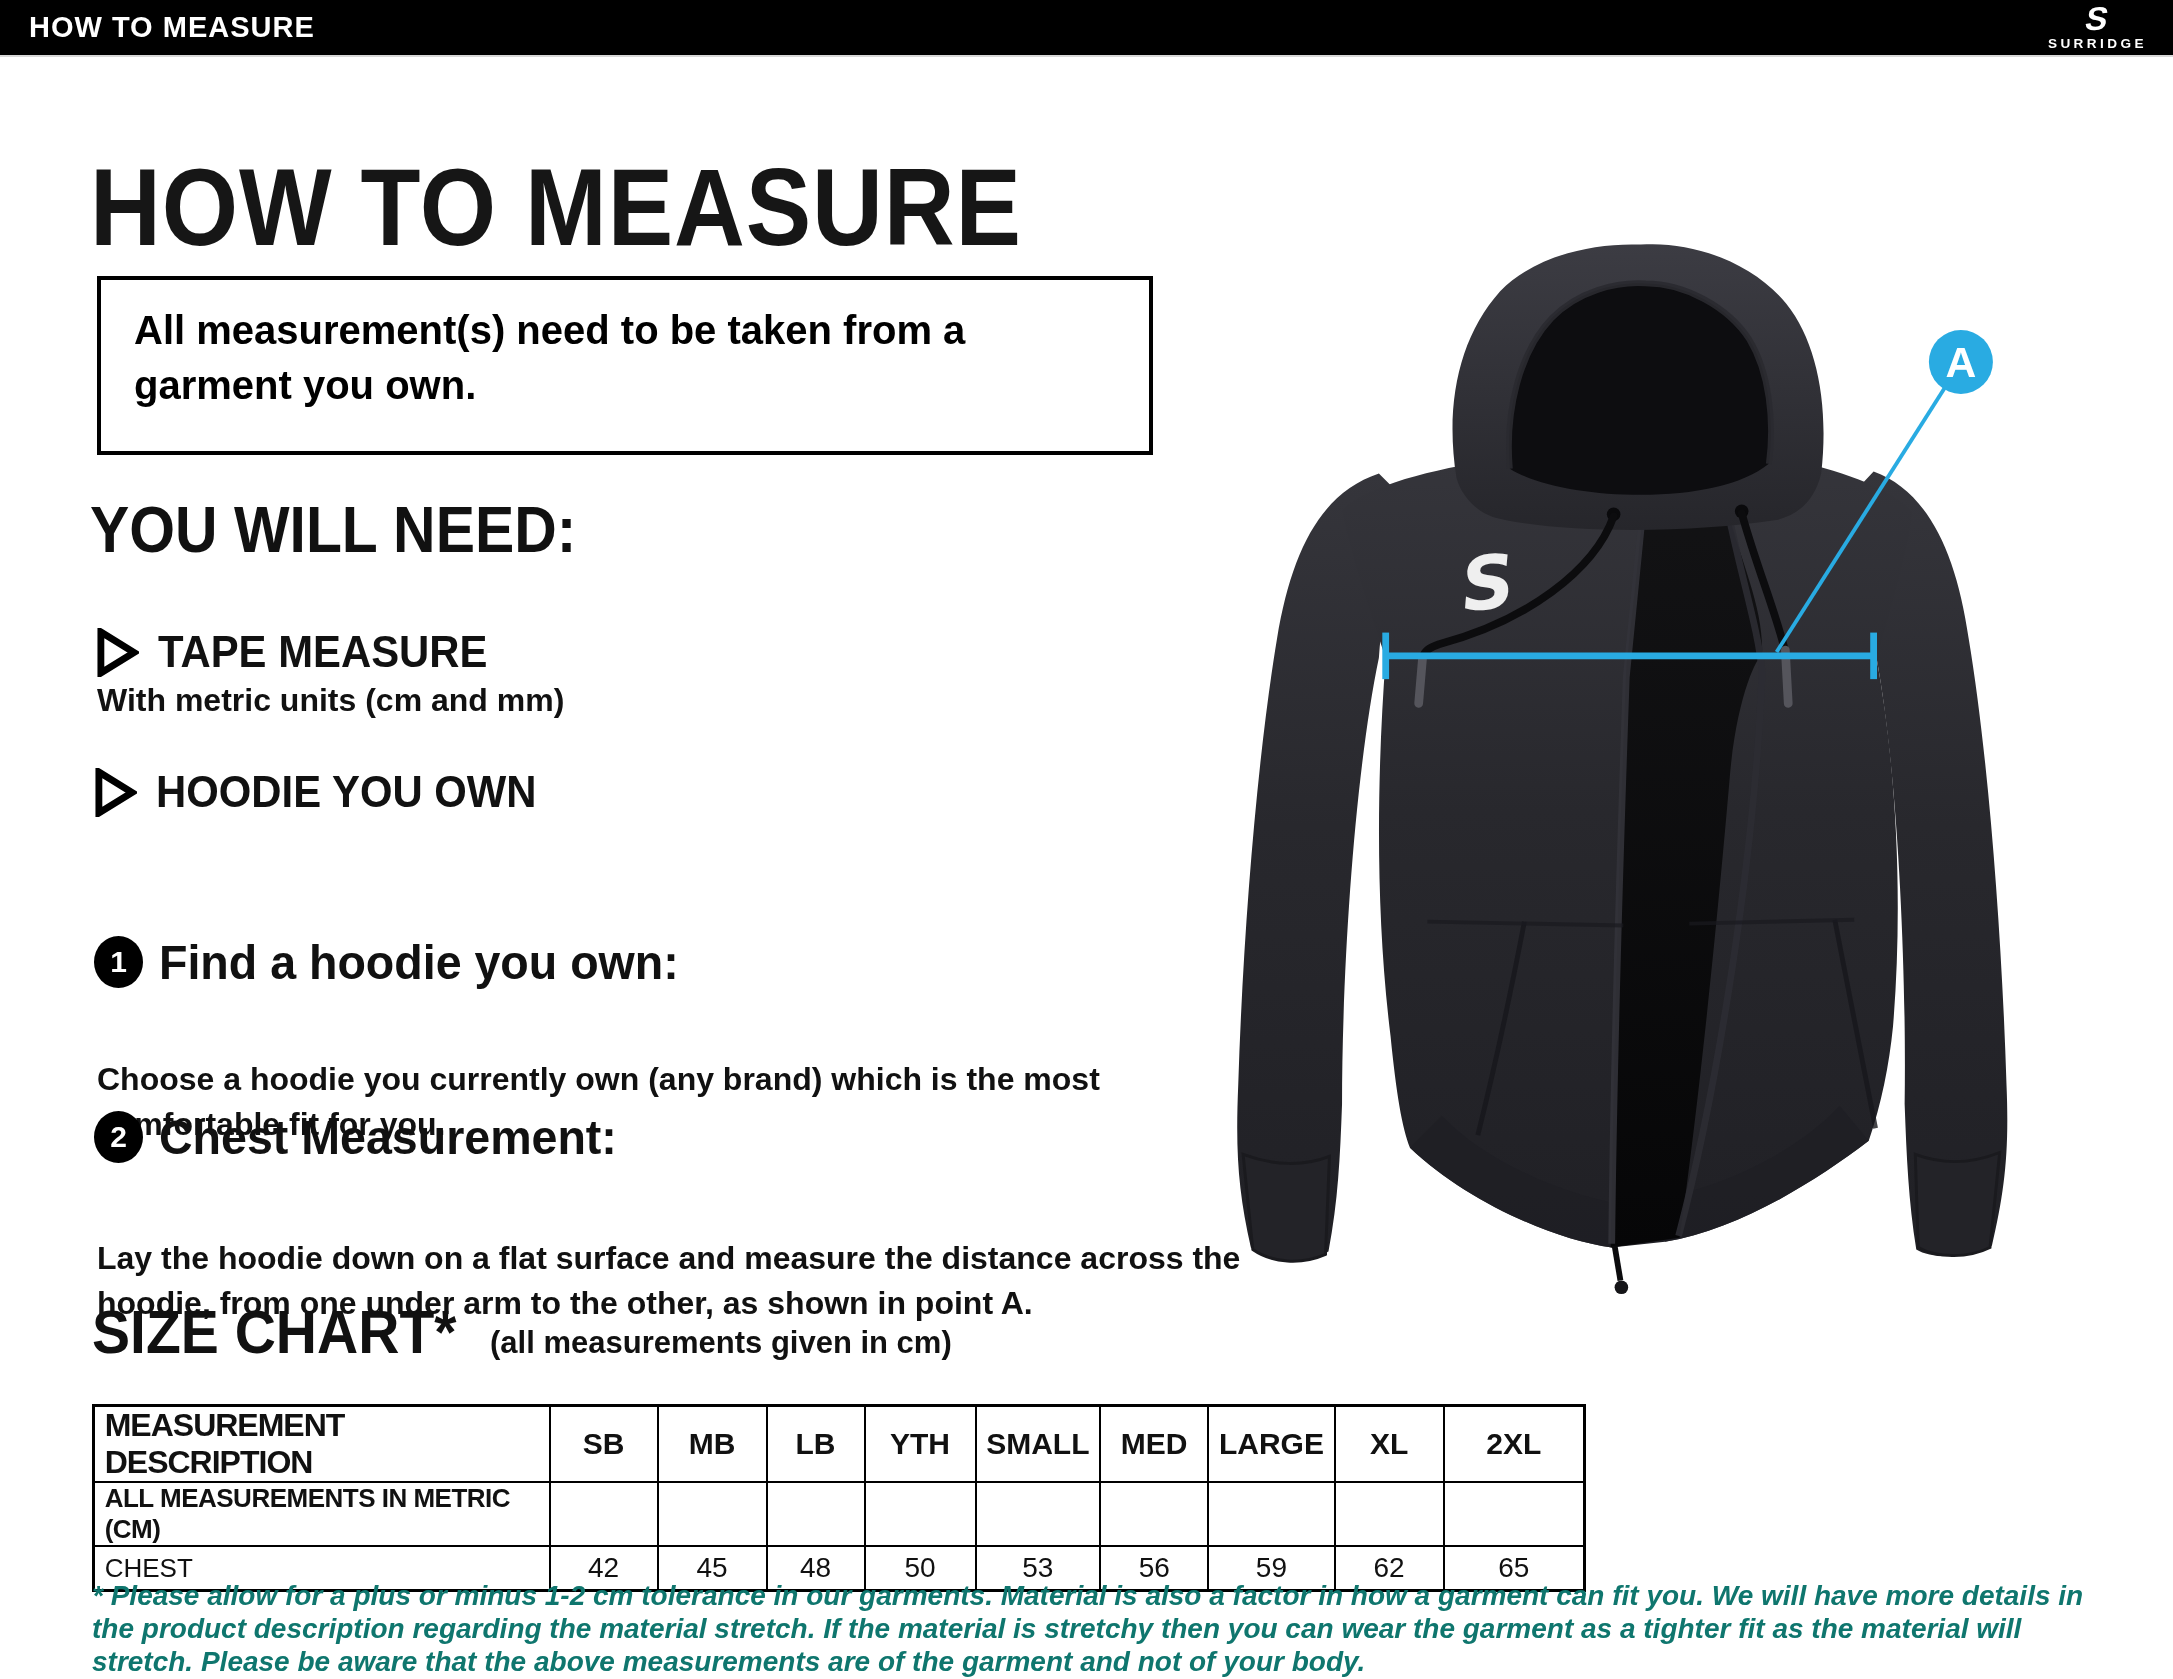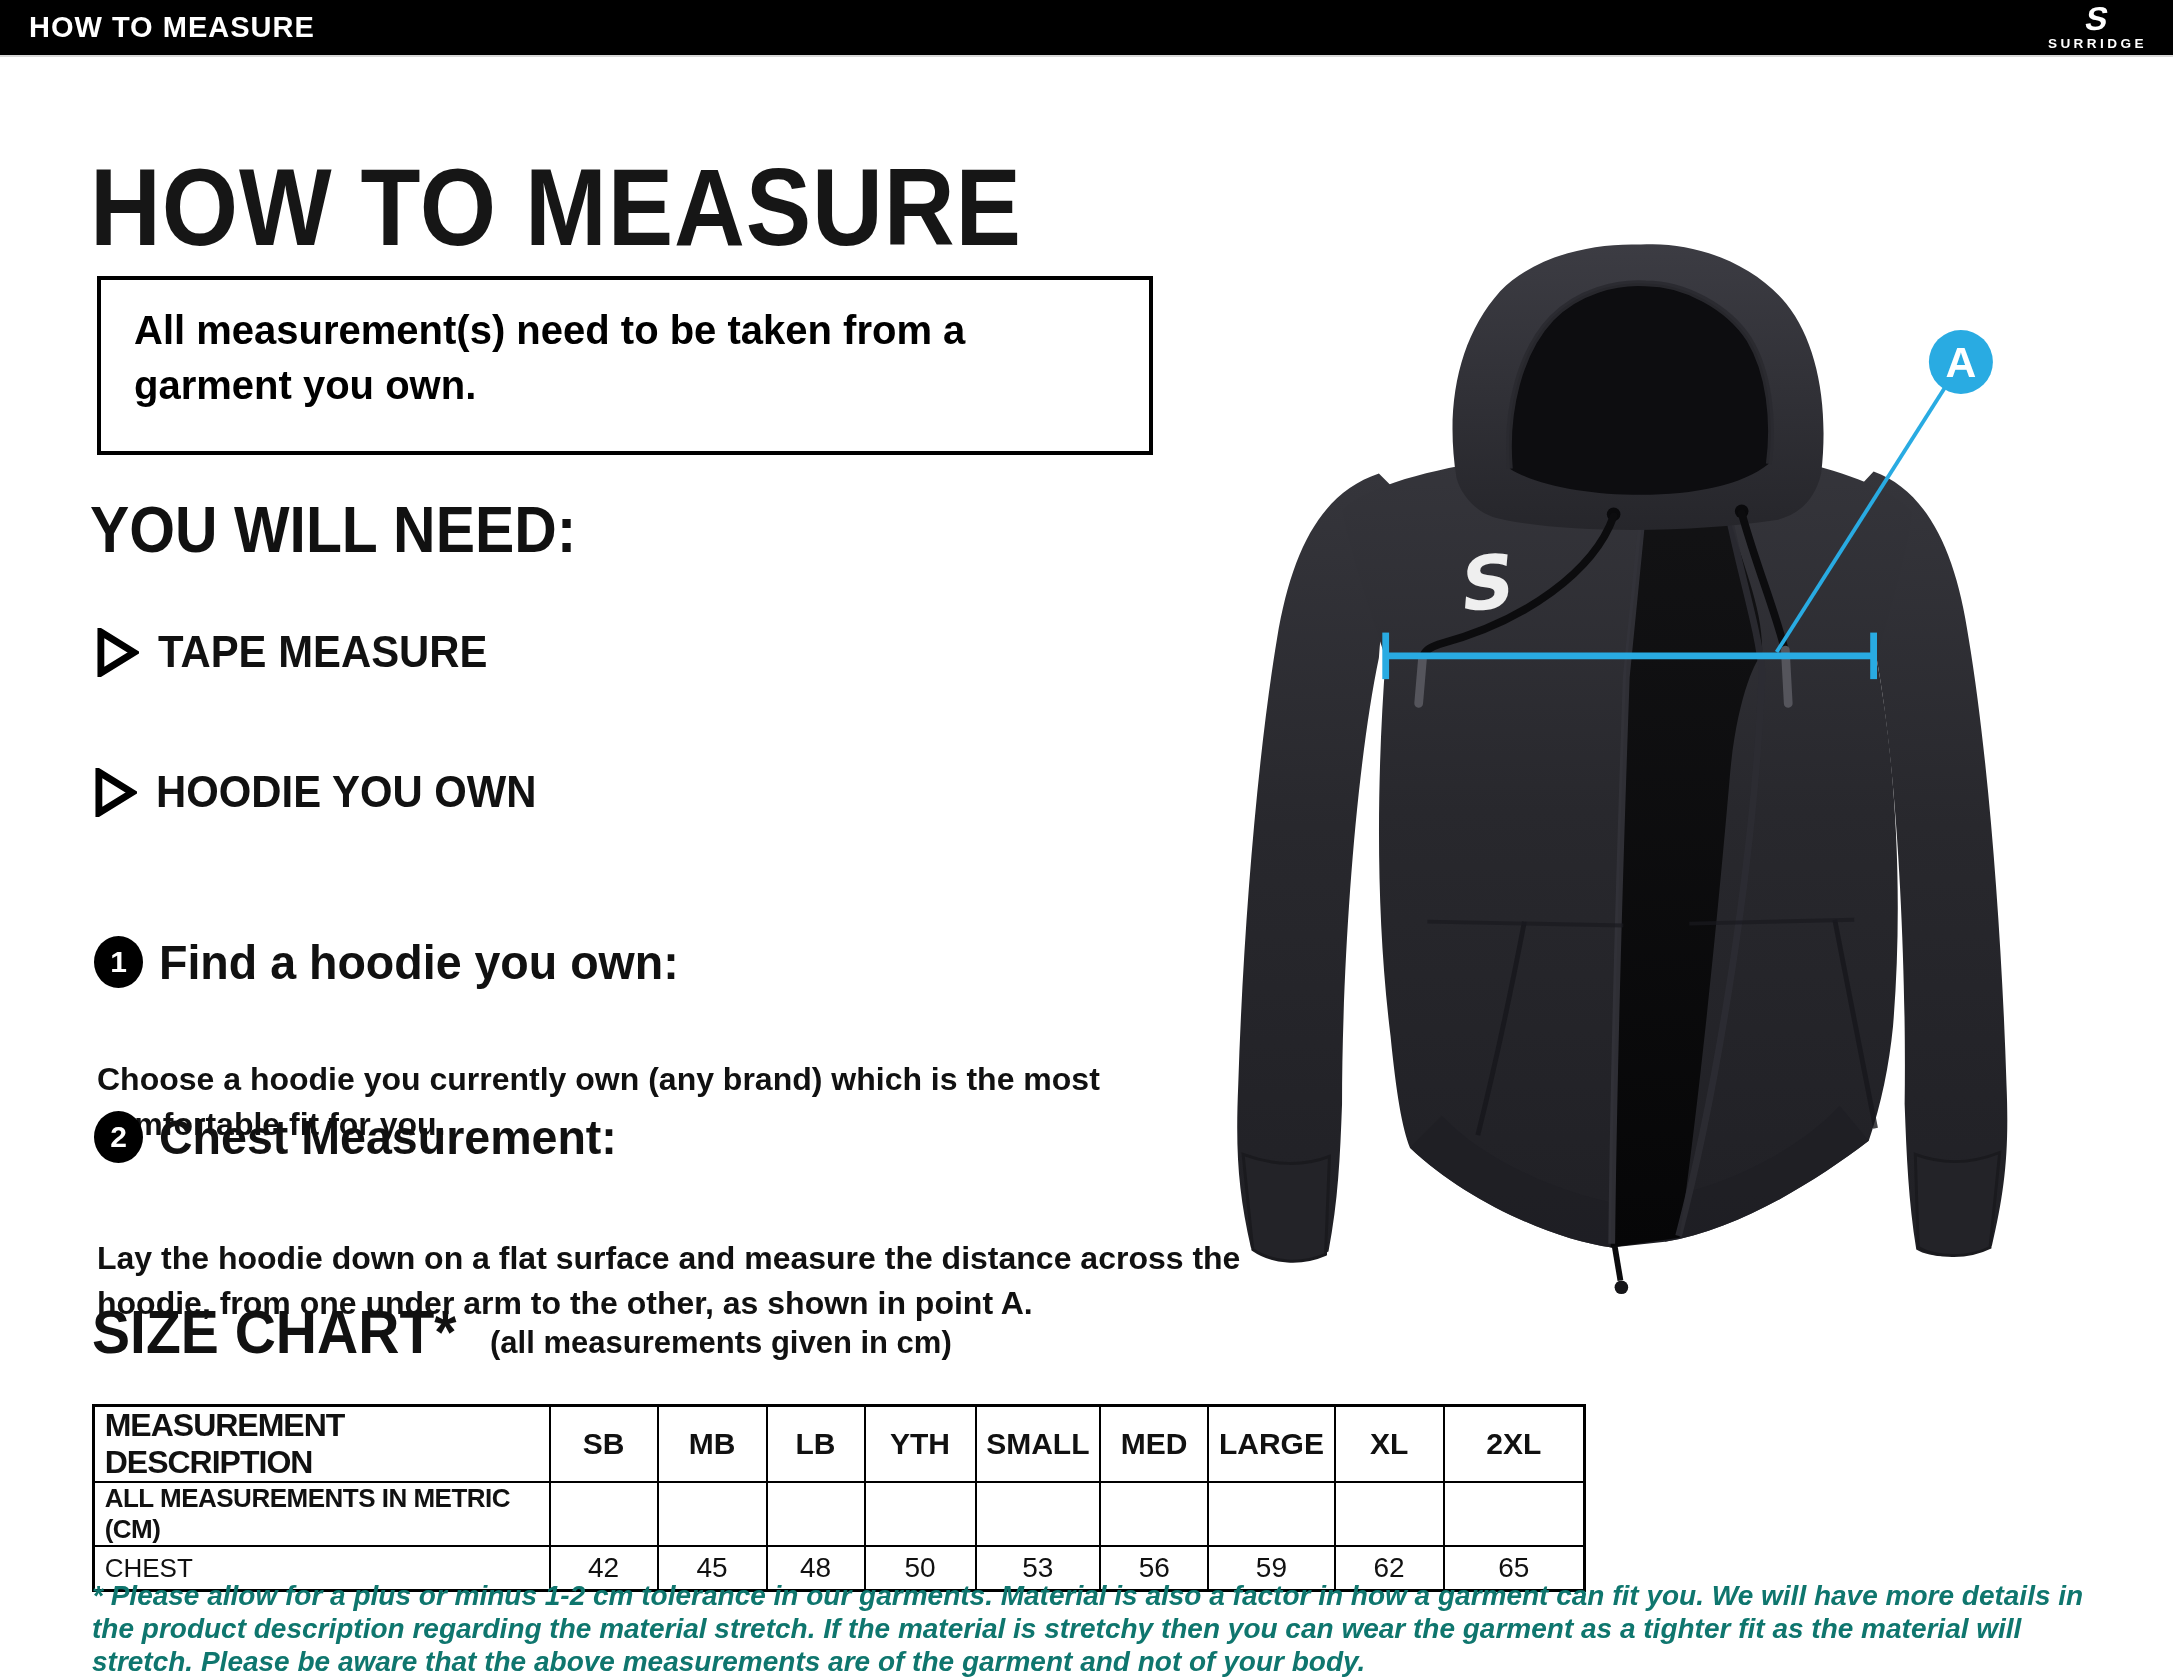--- a/index.html
+++ b/index.html
@@ -83,20 +83,21 @@
   </div>
 
   <h2 class="abs ywn-heading" style="margin:0;">YOU WILL NEED:</h2>
 
   <div class="abs need-item need-1">
     <svg class="tri" viewBox="0 0 44 50">
       <polygon points="5,4 39,25 5,46" fill="#fff" stroke="#000" stroke-width="7"></polygon>
     </svg>
     <span class="need-title">TAPE MEASURE</span>
   </div>
+  <div class="abs need-desc desc-1">With metric units (cm and mm)</div>
 
   <div class="abs need-item need-2">
     <svg class="tri" viewBox="0 0 44 50">
       <polygon points="5,4 39,25 5,46" fill="#fff" stroke="#000" stroke-width="7"></polygon>
     </svg>
     <span class="need-title">HOODIE YOU OWN</span>
   </div>
 
   <div class="abs step-head step1-head">
     <span class="step-badge">1</span>

